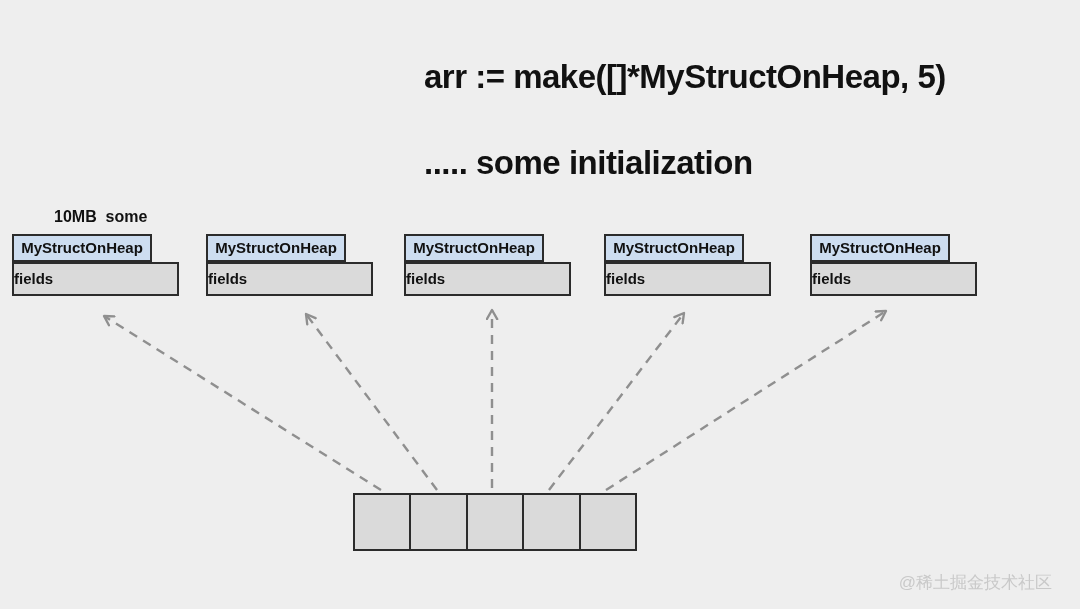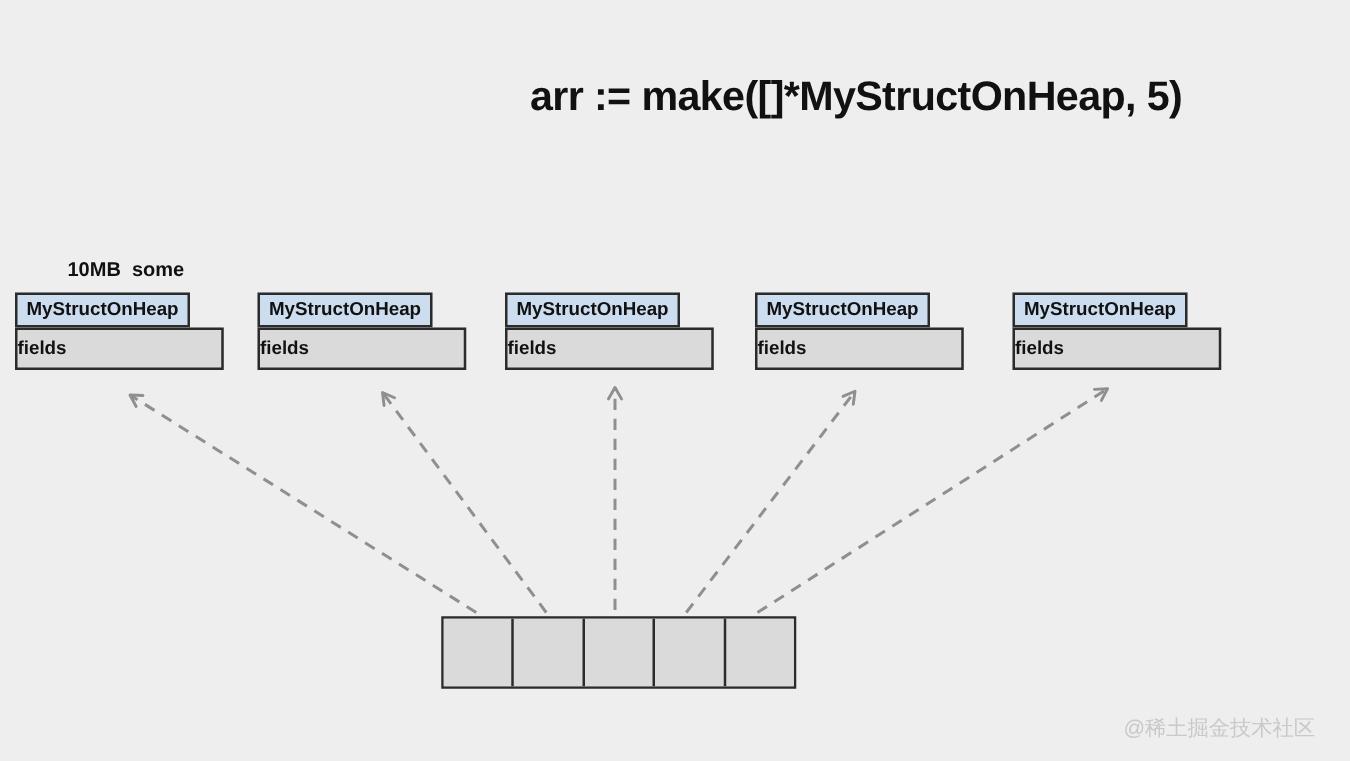--- a/index.html
+++ b/index.html
@@ -112,20 +112,21 @@
     color:var(--watermark);
     margin-top:24px;
   }
 </style>
 </head>
 <body>
 
 <div class="canvas">
 
   <div class="title-line title-line1">arr := make([]*MyStructOnHeap, 5)</div>
+  <div class="title-line title-line2">..... some initialization</div>
 
   <div class="size-label">10MB  some</div>
 
   <div class="struct-group g1">
     <div class="struct-header">MyStructOnHeap</div>
     <div class="struct-fields">fields</div>
   </div>
   <div class="struct-group g2">
     <div class="struct-header">MyStructOnHeap</div>
     <div class="struct-fields">fields</div>

